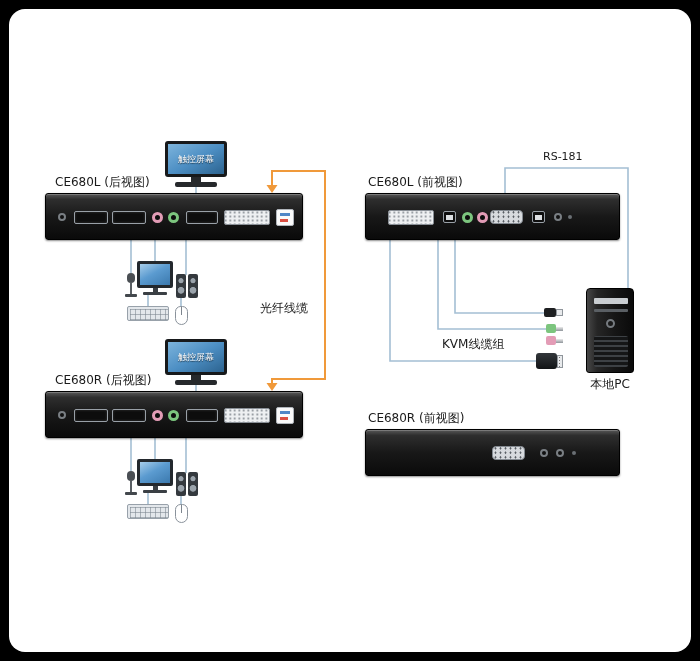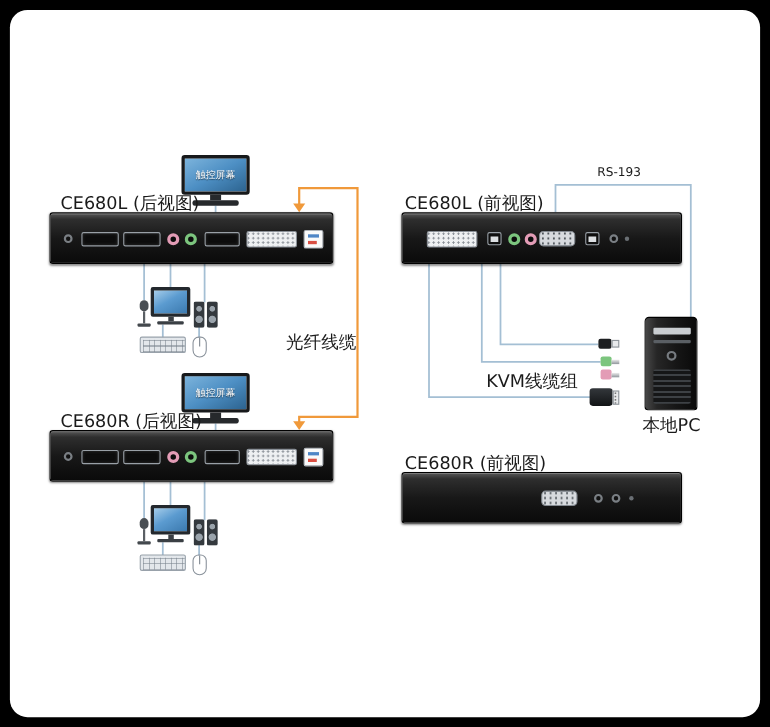--- a/index.html
+++ b/index.html
@@ -14,21 +14,21 @@
   .card {
     position: absolute; left: 9px; top: 9px; width: 682px; height: 643px;
     background: var(--card-bg, #fff); border-radius: 16px;
   }
   .wires { position: absolute; left: 0; top: 0; }
   .bline { stroke: var(--line, #a4bfd4); stroke-width: 1.6; fill: none; }
   .fline { stroke: var(--fiber, #f0993a); stroke-width: 2; fill: none; }
   .farrow { fill: var(--fiber, #f0993a); }
 
   .lbl {
-    position: absolute; font-size: 16px; line-height: 1.2;
+    position: absolute; font-size: 12px; line-height: 1.2;
     color: var(--label-text, #1a1a1a); white-space: nowrap;
   }
   .lbl.small { font-size: 11px; }
   .lbl.center { text-align: center; }
 
   
   .device {
     position: absolute; height: 47px;
     background: linear-gradient(180deg, #585858 0%, #2e2e2e 12%, #181818 50%, #0a0a0a 100%);
     border: 1px solid #000; border-radius: 3px;
@@ -267,21 +267,21 @@
     <div class="dvi" style="left:22px; width:46px;"></div>
     <div class="usb-b" style="left:77px;"></div>
     <div class="jack" style="left:96px; --jc:var(--jack-green);"></div>
     <div class="jack" style="left:111px; --jc:var(--jack-pink);"></div>
     <div class="db9" style="left:124px;"></div>
     <div class="usb-b" style="left:166px;"></div>
     <div class="power-ring" style="left:188px;"></div>
     <div class="tiny-dot" style="left:202px;"></div>
   </div>
 
-  <div class="lbl small" style="left:543px; top:150px;">RS-193</div>
+  <div class="lbl small" style="left:543px; top:150px;">RS-181</div>
 
   <div class="plug plug-usb" style="left:544px; top:308px;">
     <div class="pbody"></div>
       <div class="ptip"></div>
   </div>
   <div class="plug plug-audio" style="left:546px; top:324px; --pc-color:var(--jack-green);">
     <div class="pbody"></div>
       <div class="ptip"></div>
   </div>
   <div class="plug plug-audio" style="left:546px; top:336px; --pc-color:var(--jack-pink);">

